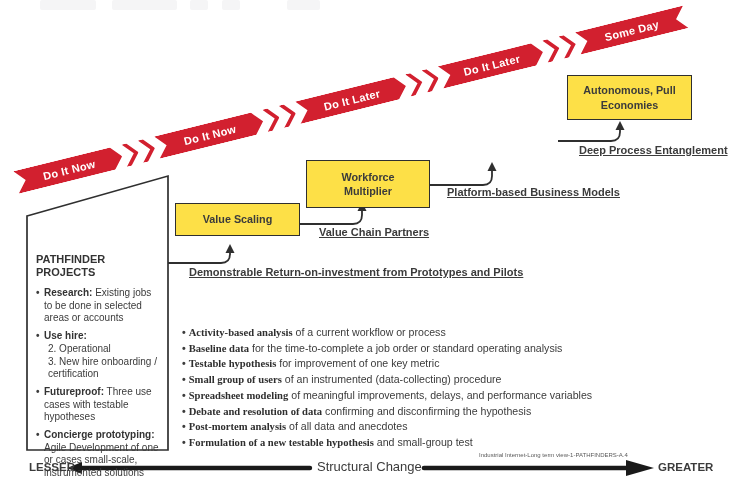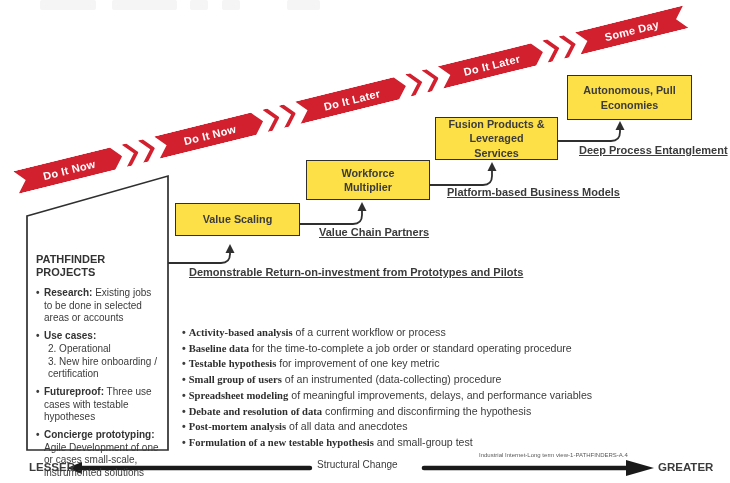--- a/index.html
+++ b/index.html
@@ -20,21 +20,21 @@
   .s1{width:110px}.s2{width:110px}.s3{width:112px}.s4{width:106px}.s5{width:112px}
   .chev{width:15px;margin-left:2px;background:var(--red);
         clip-path:polygon(0 0, calc(100% - 10px) 0, 100% 50%, calc(100% - 10px) 100%, 0 100%, 10px 50%);}
   .after-gap{margin-left:2px;}
 
   
   .stage-box{position:absolute;box-sizing:border-box;border:1.6px solid #2f2f2f;background:#fde047;
              display:flex;align-items:center;justify-content:center;text-align:center;
              font-size:10.8px;font-weight:600;color:#3b3b3b;line-height:1.3;padding:2px 10px;}
   #box-value{left:175px;top:203px;width:125px;height:33px;}
-  #box-workforce{left:306px;top:160px;width:124px;height:40px;}
+  #box-workforce{left:306px;top:160px;width:124px;height:48px;}
   #box-fusion{left:435px;top:117px;width:123px;height:43px;}
   #box-autonomous{left:567px;top:75px;width:125px;height:45px;}
 
   .caption{position:absolute;font-size:11px;font-weight:600;color:#3b3b3b;white-space:nowrap;text-decoration:underline;}
   #cap-roi{left:189px;top:266px;}
   #cap-valuechain{left:319px;top:226px;}
   #cap-platform{left:447px;top:186px;}
   #cap-deep{left:579px;top:144px;}
 
   
@@ -48,21 +48,21 @@
 
   
   .checklist{position:absolute;left:182px;top:325px;width:430px;font-size:10.6px;line-height:14.7px;}
   .chk .dot{font-weight:700;margin-right:3px;}
   .chk b{color:#2f2f2f;font-family:Liberation Serif, serif;}
 
   
   .axis-label{position:absolute;font-size:11.5px;font-weight:600;color:#3b3b3b;}
   #lbl-lesser{left:29px;top:461px;}
   #lbl-greater{left:658px;top:461px;}
-  #lbl-structural{left:317px;top:459px;font-size:10px;font-weight:500;}
+  #lbl-structural{left:317px;top:459px;font-size:13px;font-weight:500;}
   #watermark{position:absolute;left:479px;top:452px;font-size:6px;color:#5a5a5a;white-space:nowrap;}
 </style>
 </head>
 <body>
 
 <div class="stage" style="--red:#d2202f;">
 
   <div class="smudge" style="left:40px;width:56px;"></div>
   <div class="smudge" style="left:112px;width:65px;"></div>
   <div class="smudge" style="left:190px;width:18px;"></div>
@@ -117,50 +117,47 @@
       </div>
   </div>
 
   <div class="pf">
     <div class="pf-title">
       <div>PATHFINDER</div>
       <div>PROJECTS</div>
     </div>
     <div class="pf-bullets">
       <div class="pf-item"><span class="dot">•</span><b>Research:</b><span> Existing jobs to be done in selected areas or accounts</span></div>
-      <div class="pf-item"><span class="dot">•</span><b>Use cases:</b><span></span>
+      <div class="pf-item"><span class="dot">•</span><b>Use hire:</b><span></span>
         <div class="pf-sub">2. Operational</div>
         <div class="pf-sub">3. New hire onboarding / certification</div>
       </div>
       <div class="pf-item"><span class="dot">•</span><b>Futureproof:</b><span> Three use cases with testable hypotheses</span></div>
       <div class="pf-item"><span class="dot">•</span><b>Concierge prototyping:</b><span> Agile Development of one or cases small-scale, instrumented solutions</span></div>
     </div>
   </div>
 
   <div class="stage-box" id="box-value">
     <span>Value Scaling</span>
     </div>
   <div class="stage-box" id="box-workforce">
     <span>Workforce Multiplier</span>
     </div>
-  <div class="stage-box" id="box-fusion">
-    <span>Fusion Products &amp; Leveraged Services</span>
-    </div>
   <div class="stage-box" id="box-autonomous">
     <span>Autonomous, Pull Economies</span>
     </div>
 
   <div class="caption" id="cap-roi">Demonstrable Return-on-investment from Prototypes and Pilots</div>
   <div class="caption" id="cap-valuechain">Value Chain Partners</div>
   <div class="caption" id="cap-platform">Platform-based Business Models</div>
   <div class="caption" id="cap-deep">Deep Process Entanglement</div>
 
   <div class="checklist">
     <div class="chk"><span class="dot">•</span><b>Activity-based analysis</b><span> of a current workflow or process</span></div>
-    <div class="chk"><span class="dot">•</span><b>Baseline data</b><span> for the time-to-complete a job order or standard operating procedure</span></div>
+    <div class="chk"><span class="dot">•</span><b>Baseline data</b><span> for the time-to-complete a job order or standard operating analysis</span></div>
     <div class="chk"><span class="dot">•</span><b>Testable hypothesis</b><span> for improvement of one key metric</span></div>
     <div class="chk"><span class="dot">•</span><b>Small group of users</b><span> of an instrumented (data-collecting) procedure</span></div>
     <div class="chk"><span class="dot">•</span><b>Spreadsheet modeling</b><span> of meaningful improvements, delays, and performance variables</span></div>
     <div class="chk"><span class="dot">•</span><b>Debate and resolution of data</b><span> confirming and disconfirming the hypothesis</span></div>
     <div class="chk"><span class="dot">•</span><b>Post-mortem analysis</b><span> of all data and anecdotes</span></div>
     <div class="chk"><span class="dot">•</span><b>Formulation of a new testable hypothesis</b><span> and small-group test</span></div>
   </div>
 
   <div class="axis-label" id="lbl-lesser">LESSER</div>
   <div class="axis-label" id="lbl-structural">Structural Change</div>

